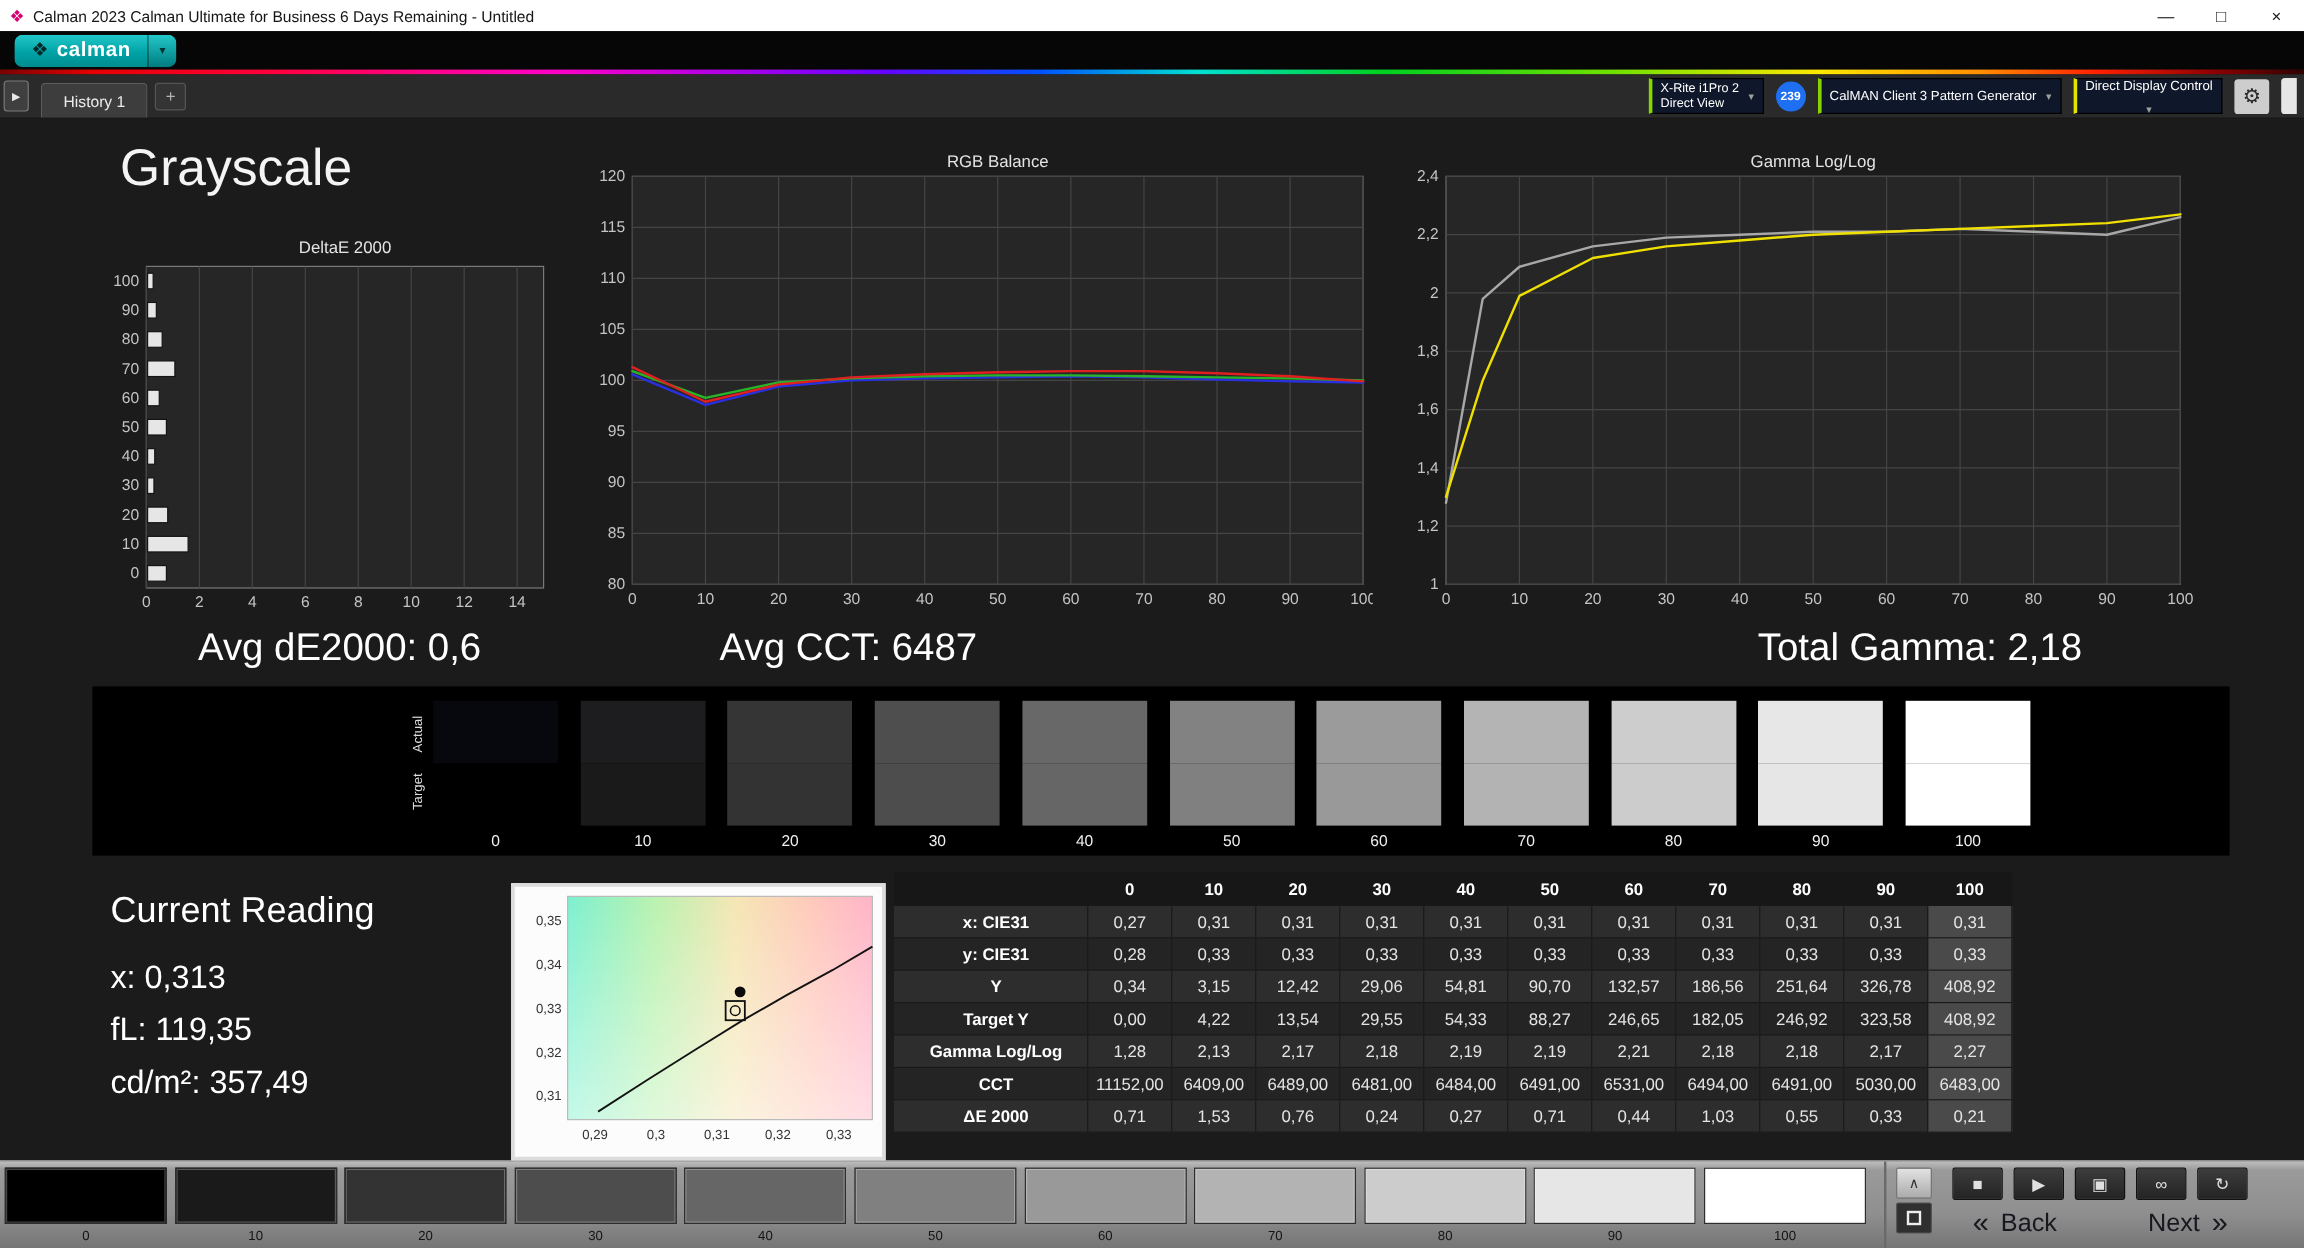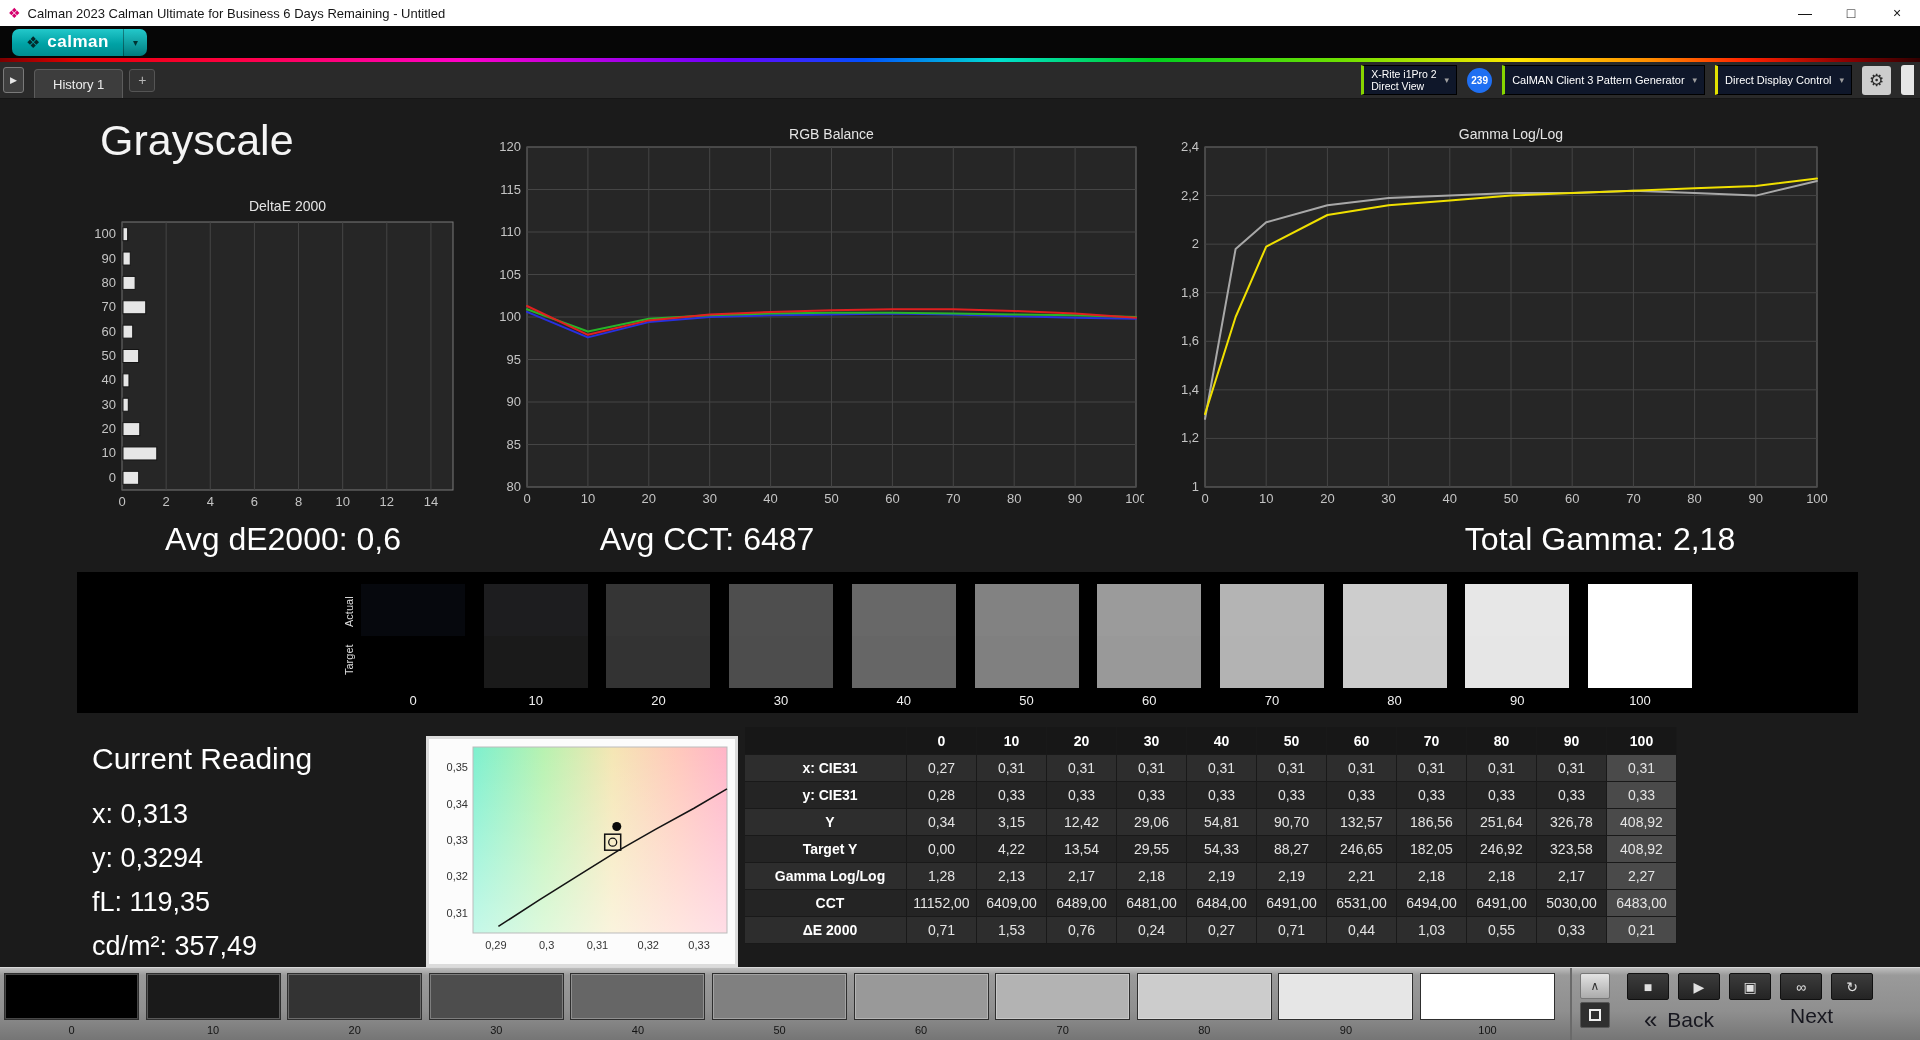--- a/index.html
+++ b/index.html
@@ -40,21 +40,21 @@
     border-radius:3px;color:#e8e8e8;font-size:9px;display:flex;align-items:center;justify-content:center;}
   .tab{height:29px;align-self:flex-end;margin-left:10px;padding:0 18px;display:flex;align-items:center;
     background:#3d3d3d;border:1px solid #5c5c5c;border-bottom:none;border-radius:4px 4px 0 0;
     color:#ececec;font-size:13px;}
   .tab-add{width:26px;height:23px;align-self:center;margin-left:6px;background:#343434;
     border:1px solid #555;border-radius:3px;color:#b5b5b5;font-size:14px;
     display:flex;align-items:center;justify-content:center;}
   .device-group{margin-left:auto;display:flex;align-items:center;gap:10px;padding-right:6px;}
   .device-box{height:30px;background:#0f172a;border:1px solid #000;border-left:3px solid #86d500;
     display:flex;align-items:center;gap:8px;padding:0 7px;color:#fff;}
-  .device-box.yellow{border-left-color:#e3e300;}
+  .device-box.yellow{border-left-color:#e3e300;flex-direction:column;}
   .device-lines{display:flex;flex-direction:column;justify-content:center;font-size:10.5px;line-height:12px;}
   .device-single{font-size:11px;}
   .device-chev{color:#9f9f9f;font-size:9px;}
   .badge{width:25px;height:25px;border-radius:50%;background:#1f6ff2;color:#fff;font-size:10px;
     font-weight:bold;display:flex;align-items:center;justify-content:center;}
   .gear-btn{width:29px;height:29px;background:#cdcdcd;border-radius:3px;color:#2a2a2a;font-size:17px;
     display:flex;align-items:center;justify-content:center;}
   .right-strip{width:13px;height:30px;background:#e6e6e6;border-radius:3px 0 0 3px;}
 
   
@@ -361,21 +361,20 @@
       <div class="patch" style="left: 1511px;">
         <div class="patch-half" style="background: rgb(255, 255, 255);"></div>
         <div class="patch-half" style="background: rgb(255, 255, 255);"></div>
       </div>
       <div class="patch-label" style="left: 1511px;">100</div>
     </div>
 
   <div id="current-reading">
     <div class="cr-title">Current Reading</div>
     <div class="cr-line">x: 0,313</div>
-    <div class="cr-line">y: 0,3294</div>
     <div class="cr-line">fL: 119,35</div>
     <div class="cr-line">cd/m²: 357,49</div>
   </div>
 
   <div id="cie-widget">
     <svg id="cie-svg" width="306" height="225">
         <defs>
           <linearGradient id="cieGX" x1="0" y1="0" x2="1" y2="0">
             <stop offset="0%" stop-color="#7df0cf"></stop>
             <stop offset="28%" stop-color="#b8f2b0"></stop>
@@ -554,20 +553,20 @@
         </div>
       <div class="icon-btn" style="left:55px;">■</div>
       <div class="icon-btn" style="left:106px;">▶</div>
       <div class="icon-btn" style="left:157px;">▣</div>
       <div class="icon-btn" style="left:208px;">∞</div>
       <div class="icon-btn" style="left:259px;">↻</div>
       <div class="nav-btn" style="left:72px;">
         <span class="nav-chev">«</span>
         <span class="nav-lbl">Back</span>
       </div>
-      <div class="nav-btn" style="left:218px;flex-direction:column;">
+      <div class="nav-btn" style="left:218px;">
         <span class="nav-lbl">Next</span>
         <span class="nav-chev">»</span>
       </div>
     </div>
   </div>
 
 </div>
 
 </body></html>

